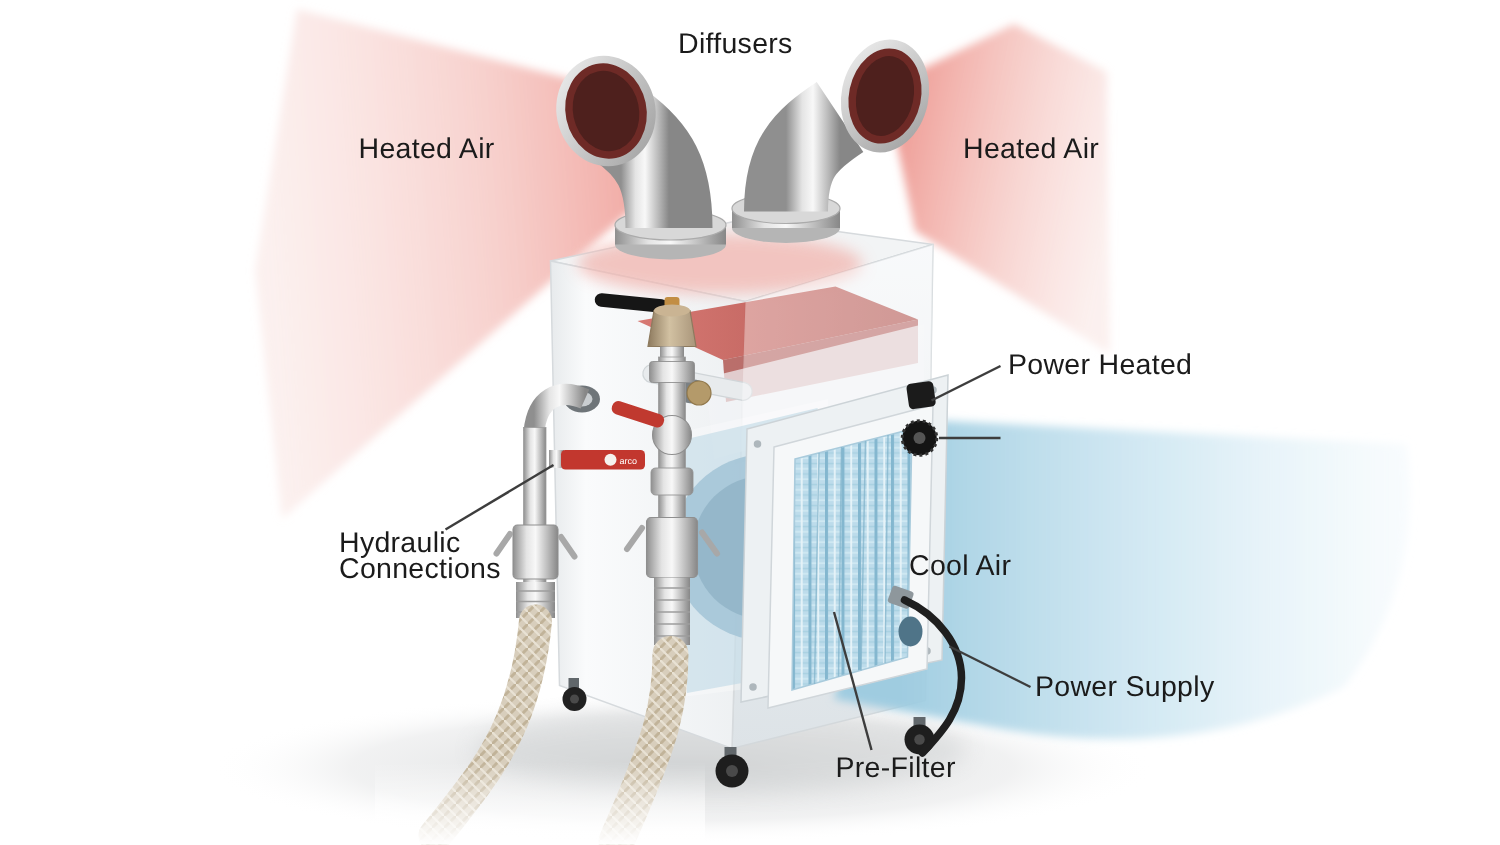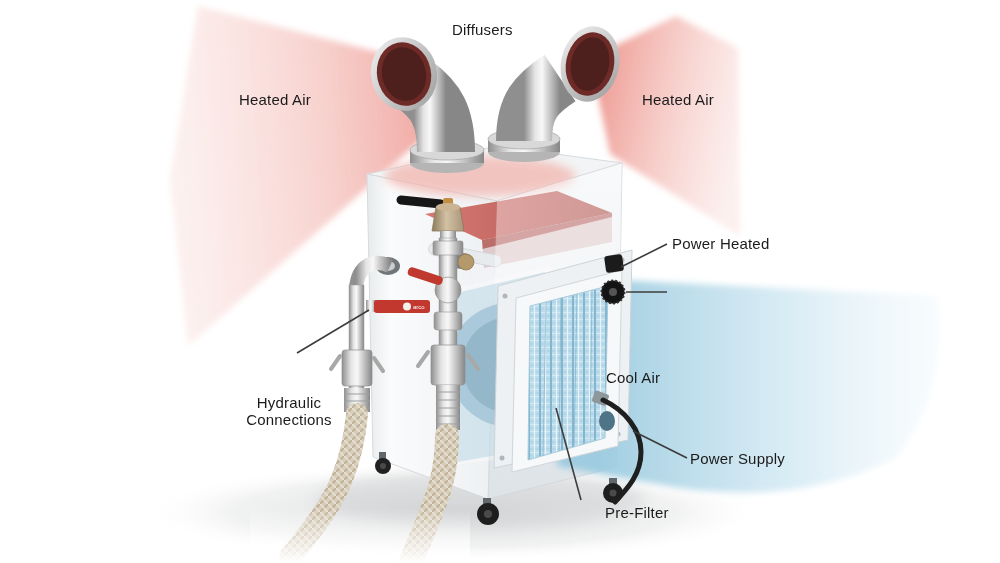--- a/index.html
+++ b/index.html
@@ -2,33 +2,33 @@
 <html><head>
 <meta charset="utf-8">
 <style>
   html,body{margin:0;padding:0;background:#fff;}
   .scene{
     position:relative;width:1000px;height:563px;background:#ffffff;overflow:hidden;
     font-family:"Liberation Sans",sans-serif;
   }
   .scene svg{position:absolute;left:0;top:0;}
   .lbl{
-    position:absolute;font-size:15px;line-height:17px;color:#1b1b1b;
+    position:absolute;font-size:19px;line-height:17px;color:#1b1b1b;
     white-space:nowrap;letter-spacing:.2px;
   }
-  .lbl.wrap{white-space:normal;text-align:center;margin-top:40px;}
+  .lbl.wrap{white-space:normal;}
   #lbl-diffusers{left:452px;top:21px;}
   #lbl-heated-left{left:239px;top:91px;}
   #lbl-heated-right{left:642px;top:91px;}
   #lbl-power-switch{left:672px;top:235px;}
   #lbl-potentiometer{left:672px;top:284px;}
   #lbl-hydraulic{left:226px;top:354px;width:126px;}
   #lbl-cool-air{left:606px;top:369px;}
   #lbl-power-supply{left:690px;top:450px;}
-  #lbl-pre-filter{left:557px;top:504px;margin-left:48px;}
+  #lbl-pre-filter{left:557px;top:504px;}
 </style>
 </head>
 <body>
 
 <div class="scene">
 
 <svg width="1000" height="563" viewBox="0 0 1000 563">
   <defs>
     <filter id="soft3" x="-20%" y="-20%" width="140%" height="140%">
           <feGaussianBlur stdDeviation="3"></feGaussianBlur>

